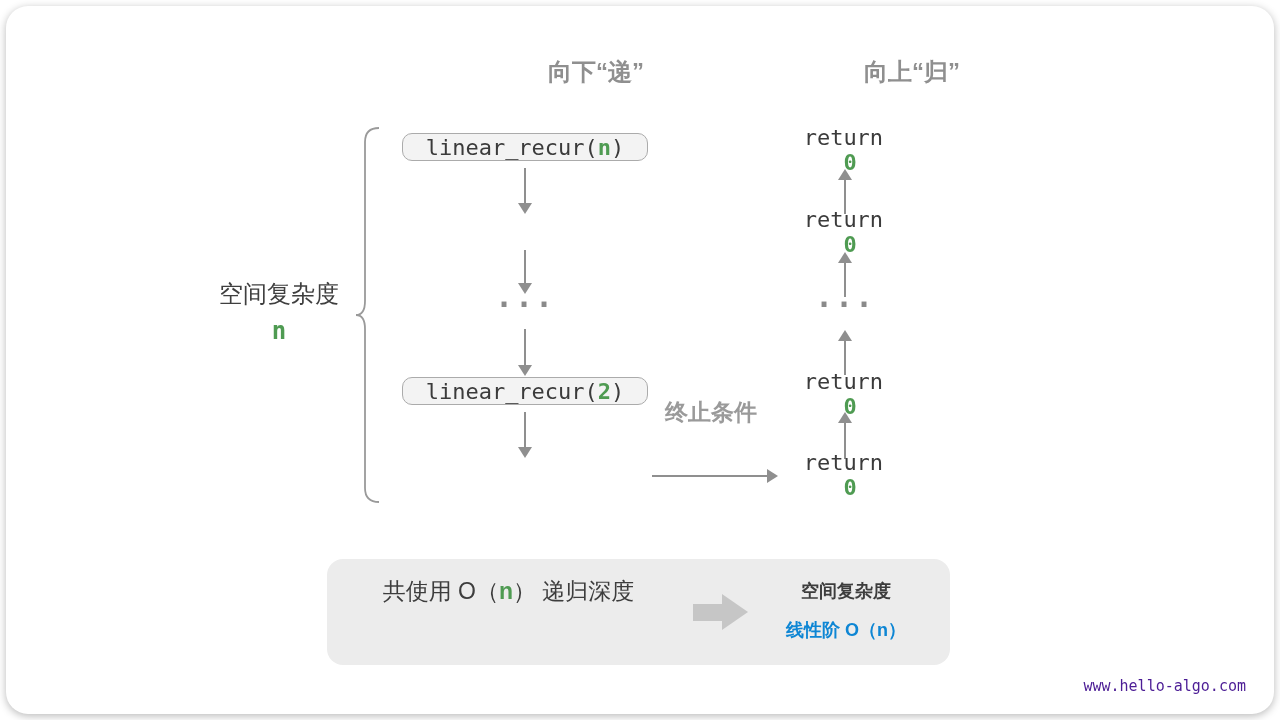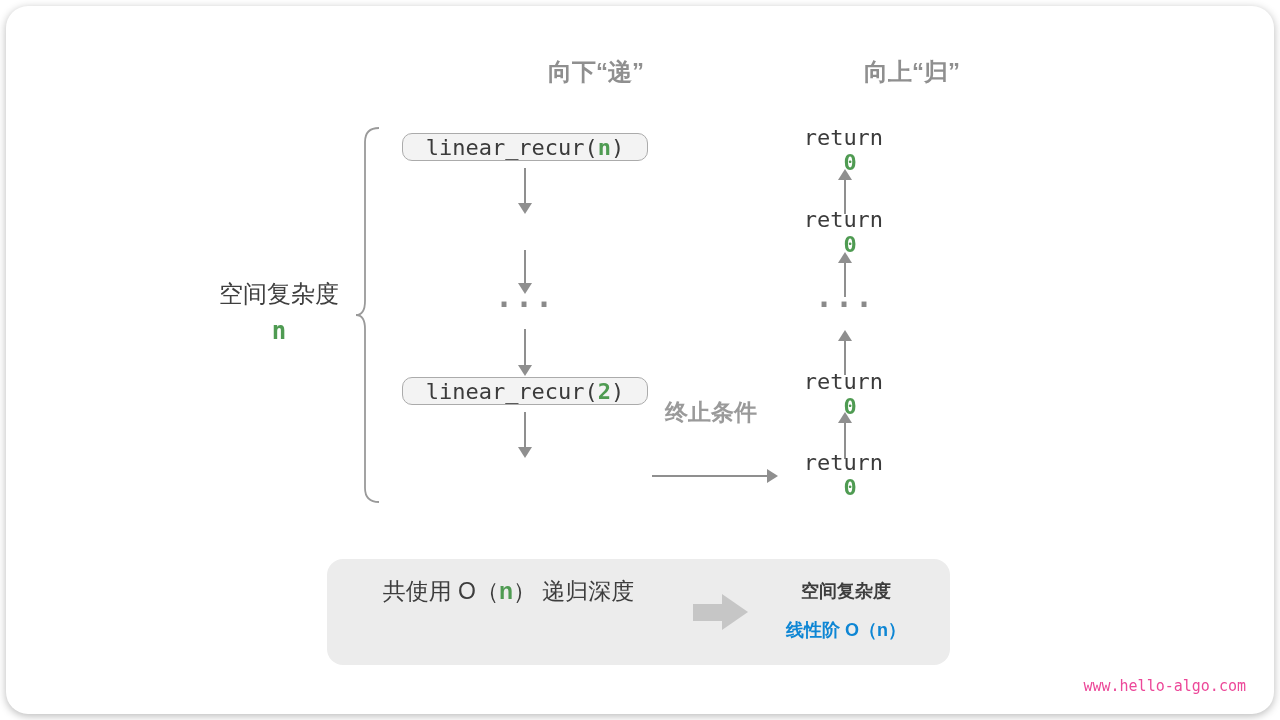--- a/index.html
+++ b/index.html
@@ -64,21 +64,21 @@
   .sum-arrow-rect{position:absolute;left:366px;top:45px;width:30px;height:17px;
     background:#c6c6c6;}
   .sum-arrow-head{position:absolute;left:395px;top:35px;width:0;height:0;
     border-top:18px solid transparent;border-bottom:18px solid transparent;
     border-left:26px solid #c6c6c6;}
   .sum-right{position:absolute;left:424px;top:13px;width:190px;text-align:center;}
   .sum-right .line{height:39px;line-height:39px;font-size:18px;font-weight:bold;}
   .sum-title{color:#3d3d3d;}
   .sum-result{color:var(--c-blue);}
   .watermark{position:absolute;right:34px;top:677px;font-family:"DejaVu Sans Mono",monospace;
-    font-size:15px;color:#ec4899;}
+    font-size:15px;color:#4c1d95;}
   .brace{position:absolute;left:353px;top:126px;}
 </style>
 </head>
 <body>
 
 <div class="stage">
   <div class="card"></div>
 
   <div class="hdr" style="left:404px;top:58px;">向下“递”</div>
   <div class="hdr" style="left:720px;top:58px;">向上“归”</div>

